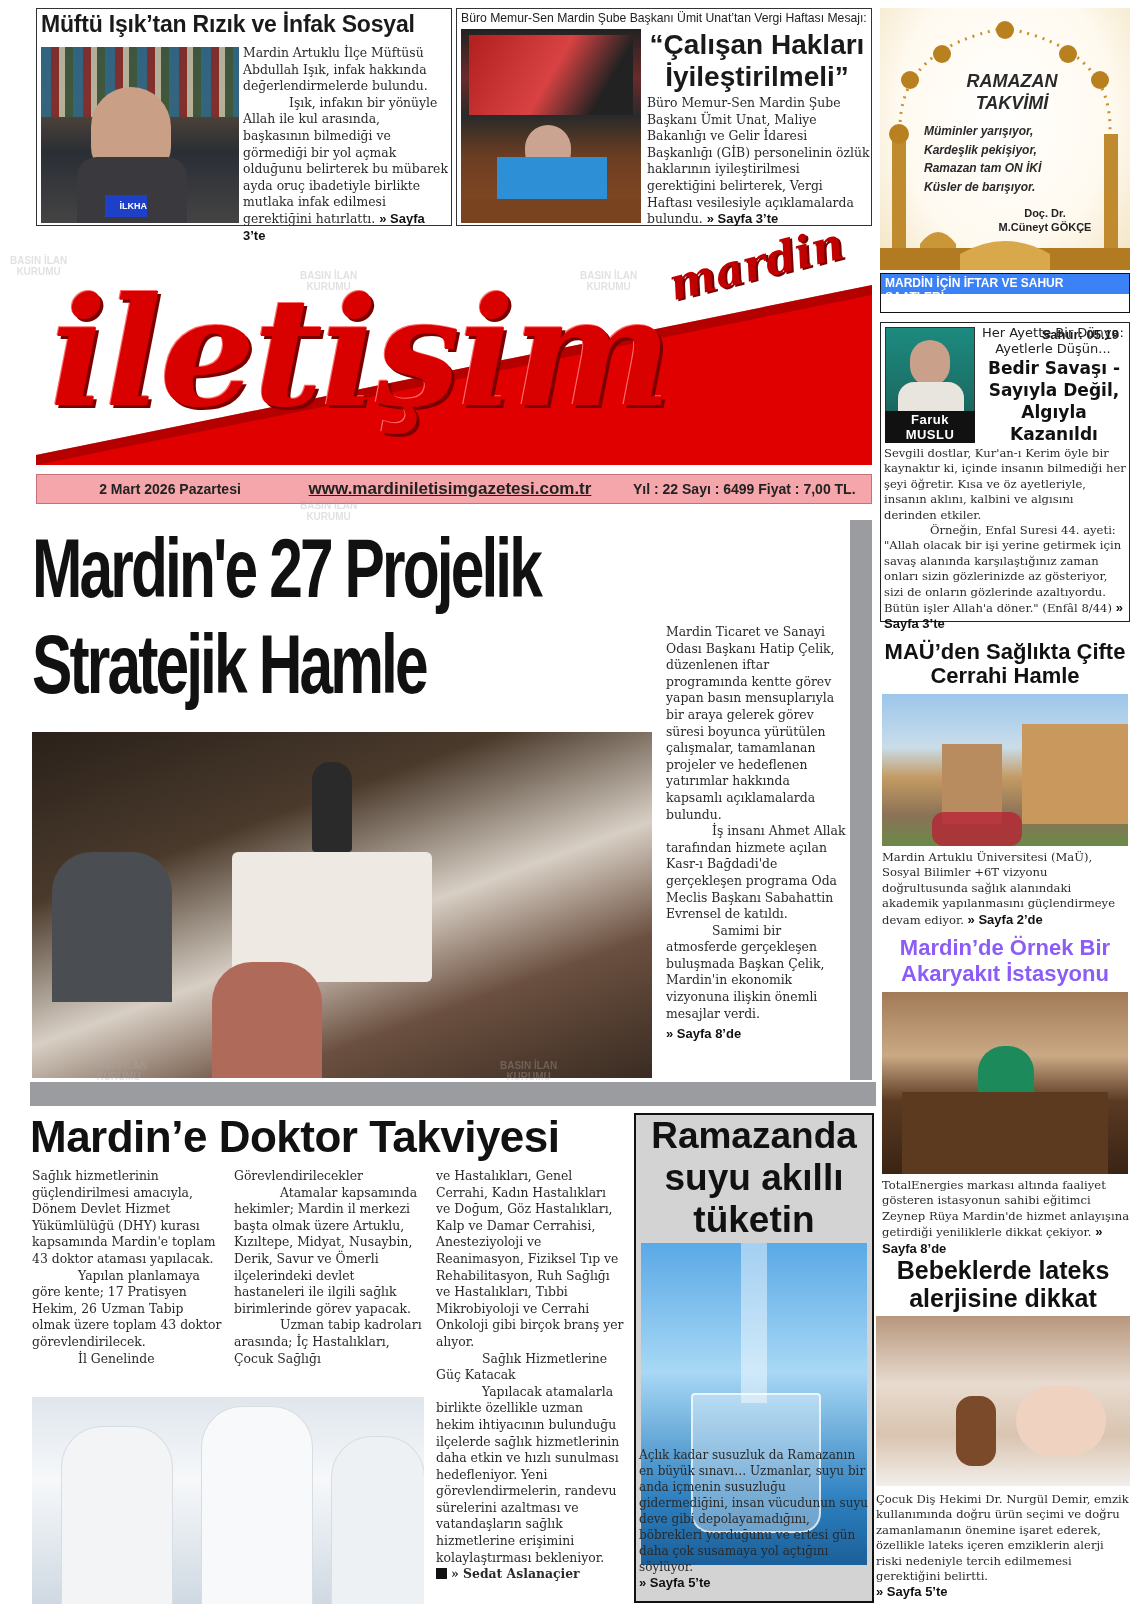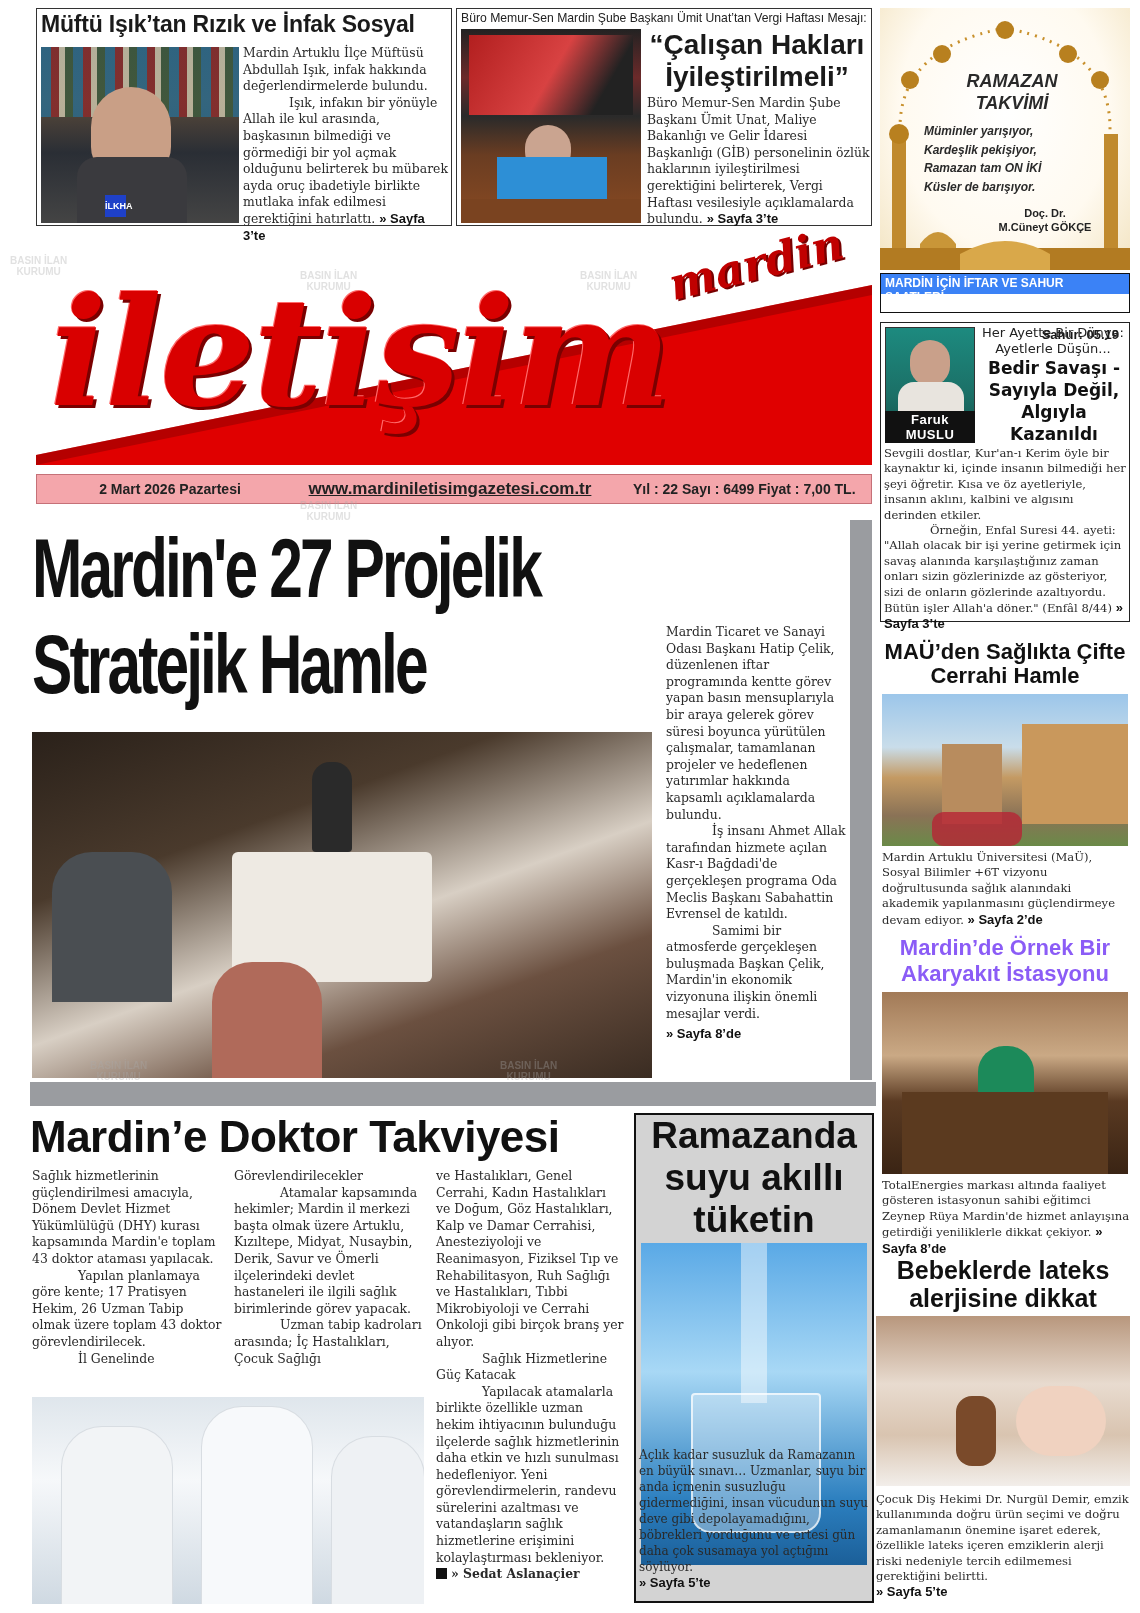--- a/index.html
+++ b/index.html
@@ -92,21 +92,21 @@
 </style>
 </head>
 <body>
 
 <div id="muftu" class="abs box">
   <div class="title sans">Müftü Işık’tan Rızık ve İnfak Sosyal</div>
   <div class="img photo">
     <div style="position:absolute;left:0;top:0;width:198px;height:70px;background:repeating-linear-gradient(90deg,#2d6a8a 0 10px,#8a2b2b 10px 18px,#c9c2a8 18px 24px,#3d5a3d 24px 32px);opacity:.85;"></div>
     <div style="position:absolute;left:50px;top:40px;width:80px;height:90px;border-radius:40px 40px 30px 30px;background:#c99f86;"></div>
     <div style="position:absolute;left:36px;top:110px;width:110px;height:66px;border-radius:20px 20px 0 0;background:#3a3a3e;"></div>
-    <div style="position:absolute;left:64px;top:148px;width:21px;height:22px;background:#1e40c8;color:#fff;font-family:'Liberation Sans',sans-serif;font-weight:bold;font-size:9px;text-align:left;line-height:22px;">İLKHA</div>
+    <div style="position:absolute;left:64px;top:148px;width:42px;height:22px;background:#1e40c8;color:#fff;font-family:'Liberation Sans',sans-serif;font-weight:bold;font-size:9px;text-align:right;line-height:22px;">İLKHA</div>
   </div>
   <div class="text serif">
     <p>Mardin Artuklu İlçe Müftüsü Abdullah Işık, infak hakkında değerlendirmelerde bulundu.</p>
     <p class="indent"><span>Işık, infakın bir yönüyle Allah ile kul arasında, başkasının bilmediği ve görmediği bir yol açmak olduğunu belirterek bu mübarek ayda oruç ibadetiyle birlikte mutlaka infak edilmesi gerektiğini hatırlattı.</span> <span class="ref">» Sayfa 3’te</span></p>
   </div>
 </div>
 
 <div id="buro" class="abs box">
   <div class="kicker sans">Büro Memur-Sen Mardin Şube Başkanı Ümit Unat’tan Vergi Haftası Mesajı:</div>
   <div class="img photo">

